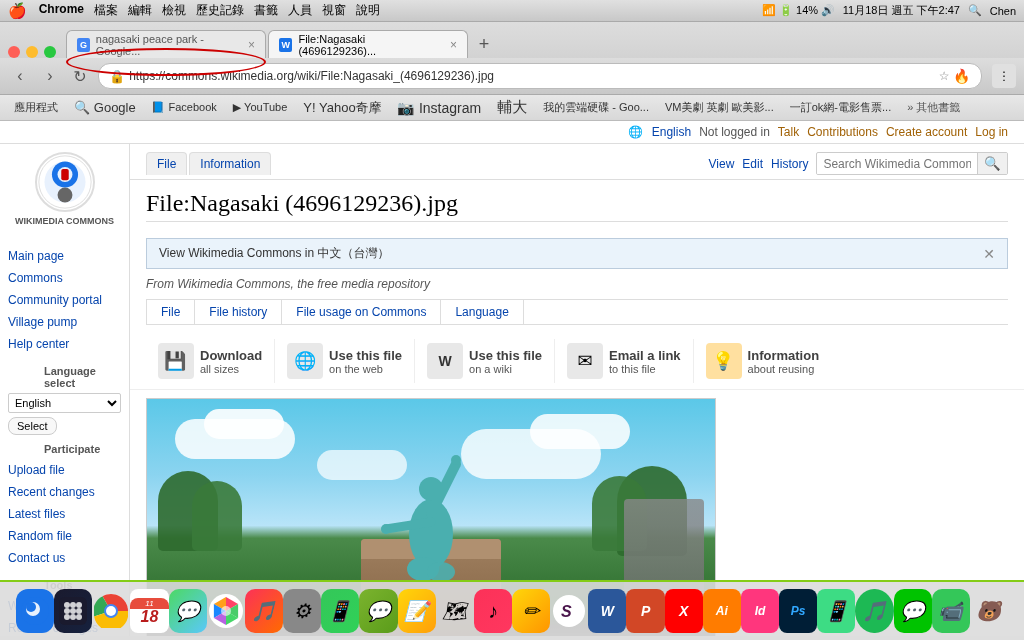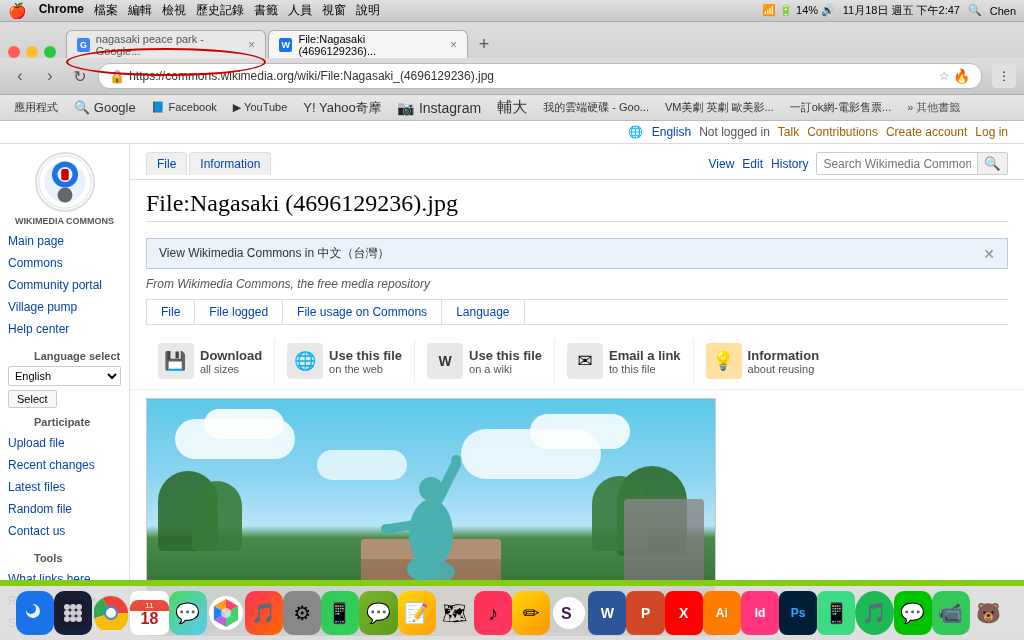--- a/index.html
+++ b/index.html
@@ -120,21 +120,21 @@
 
     
     .sidebar {
       width: 130px;
       background: white;
       border-right: 1px solid #ddd;
       padding: 8px;
       overflow-y: auto;
       flex-shrink: 0;
     }
-    .sidebar-logo { text-align: center; margin-bottom: 2px; }
+    .sidebar-logo { text-align: center; margin-bottom: 17px; }
     .logo-circle {
       width: 60px;
       height: 60px;
       background: white;
       border: 2px solid #ddd;
       border-radius: 50%;
       display: flex;
       align-items: center;
       justify-content: center;
       margin: 0 auto 4px;
@@ -146,36 +146,36 @@
     .sidebar-nav { margin-bottom: 10px; }
     .sidebar-nav a {
       display: block;
       color: #0645ad;
       text-decoration: none;
       font-size: 12px;
       padding: 2px 0;
       line-height: 1.5;
     }
 
-    .sidebar-section { font-size: 11px; font-weight: bold; color: #555; margin: 8px 0 4px; padding-left: 26px; }
+    .sidebar-section { font-size: 11px; font-weight: bold; color: #555; margin: 8px 10px 4px; padding-left: 26px; }
     .lang-select {
       width: 100%;
       font-size: 11px;
       padding: 2px;
       border: 1px solid #ccc;
       background: white;
       border-radius: 2px;
       margin-bottom: 4px;
     }
     .select-btn {
       font-size: 11px;
       padding: 2px 8px;
       border: 1px solid #ccc;
       background: #f8f8f8;
-      border-radius: 2px;
+      border-radius: 8px;
       cursor: pointer;
     }
 
     
     .content-area {
       flex: 1;
       background: white;
       overflow-y: auto;
       padding: 0;
     }
@@ -301,25 +301,26 @@
     }
 
     
     .dock {
       position: fixed;
       bottom: 0;
       left: 0;
       right: 0;
       height: 60px;
       background: rgba(220,220,220,0.9);
-      border-top: 6px solid #84cc16;
+      border-top: 2px solid #84cc16;
       display: flex;
       align-items: center;
       justify-content: center;
       padding: 4px 16px;
+      font-style: italic;
     }
     .dock-item {
       width: 44px;
       height: 44px;
       border-radius: 10px;
       display: flex;
       align-items: center;
       justify-content: center;
       font-size: 20px;
       cursor: pointer;
@@ -510,21 +511,21 @@
 
     <div class="blue-notice">
       <span>View Wikimedia Commons in 中文（台灣）</span>
       <span class="notice-close">✕</span>
     </div>
 
     <div class="from-commons">From Wikimedia Commons, the free media repository</div>
 
     <div class="file-tabs">
       <div class="file-tab">File</div>
-      <div class="file-tab">File logged</div>
+      <div class="file-tab">File history</div>
       <div class="file-tab">File usage on Commons</div>
       <div class="file-tab">Language</div>
     </div>
 
     <div class="file-actions">
       <div class="file-action-item">
         <div class="action-icon" style="background:#e8e8e8; border-radius:4px; font-size:18px;">💾</div>
         <div>
           <div class="action-main">Download</div>
           <div class="action-sub">all sizes</div>

